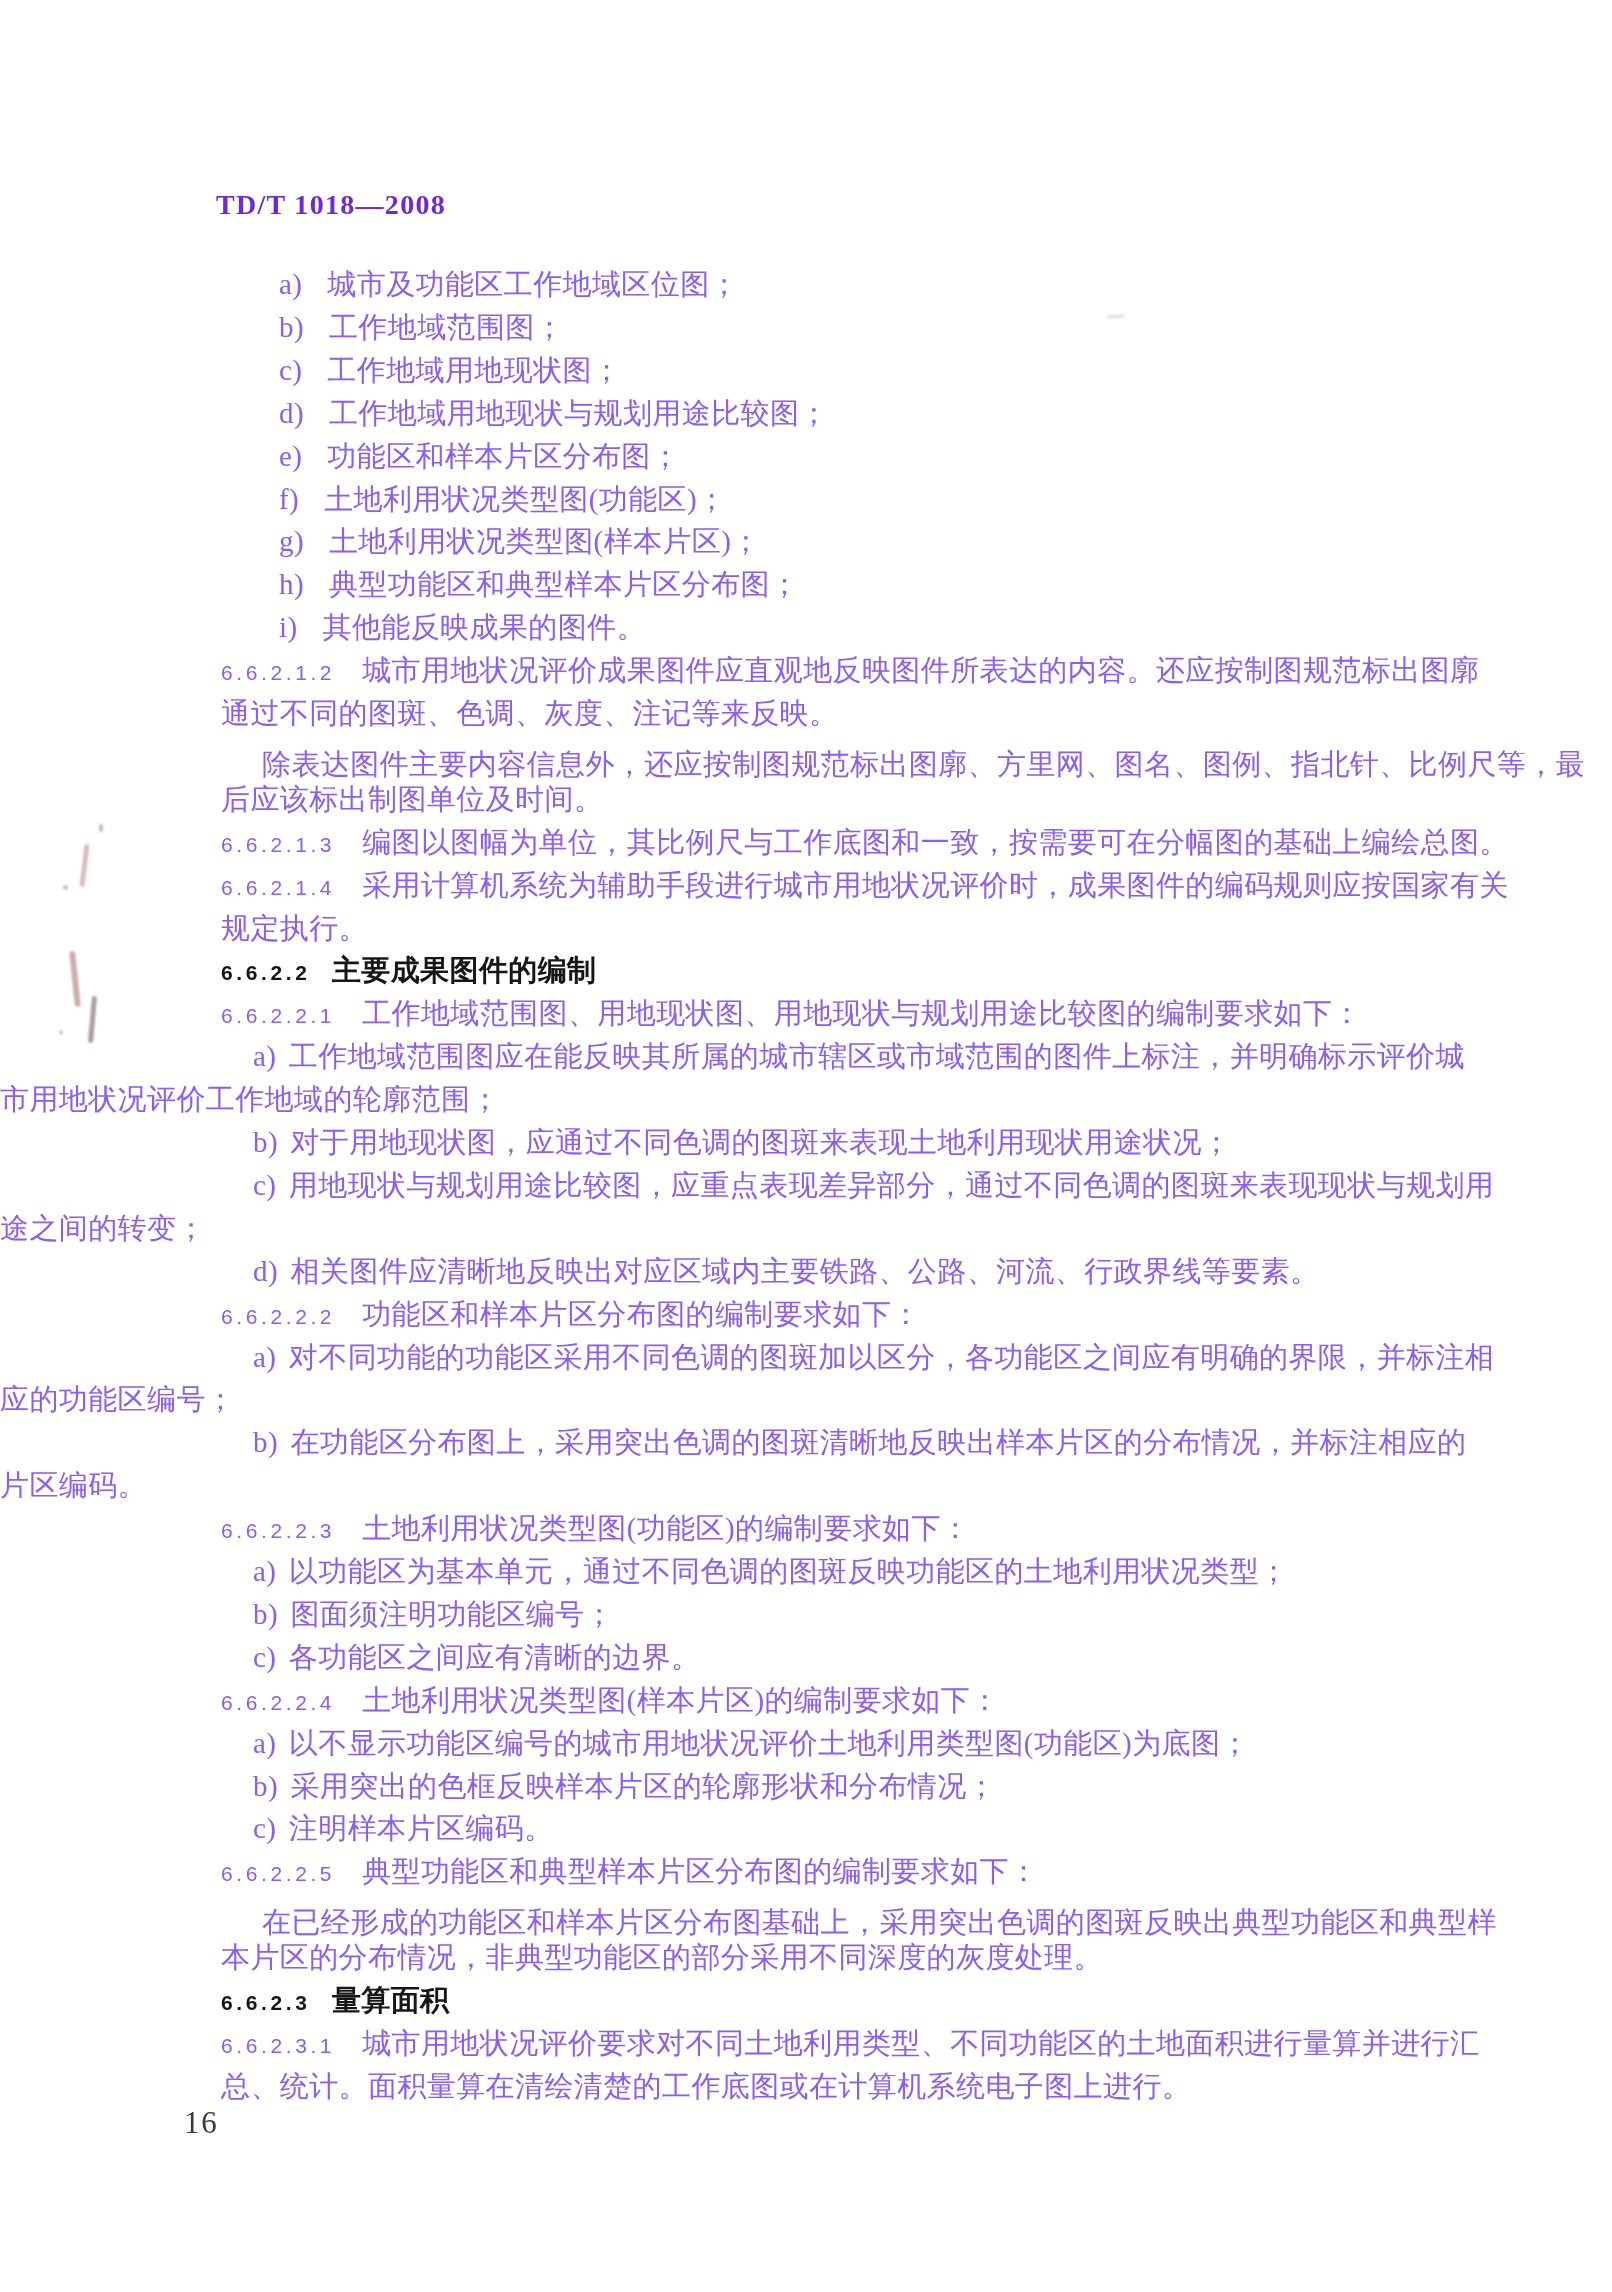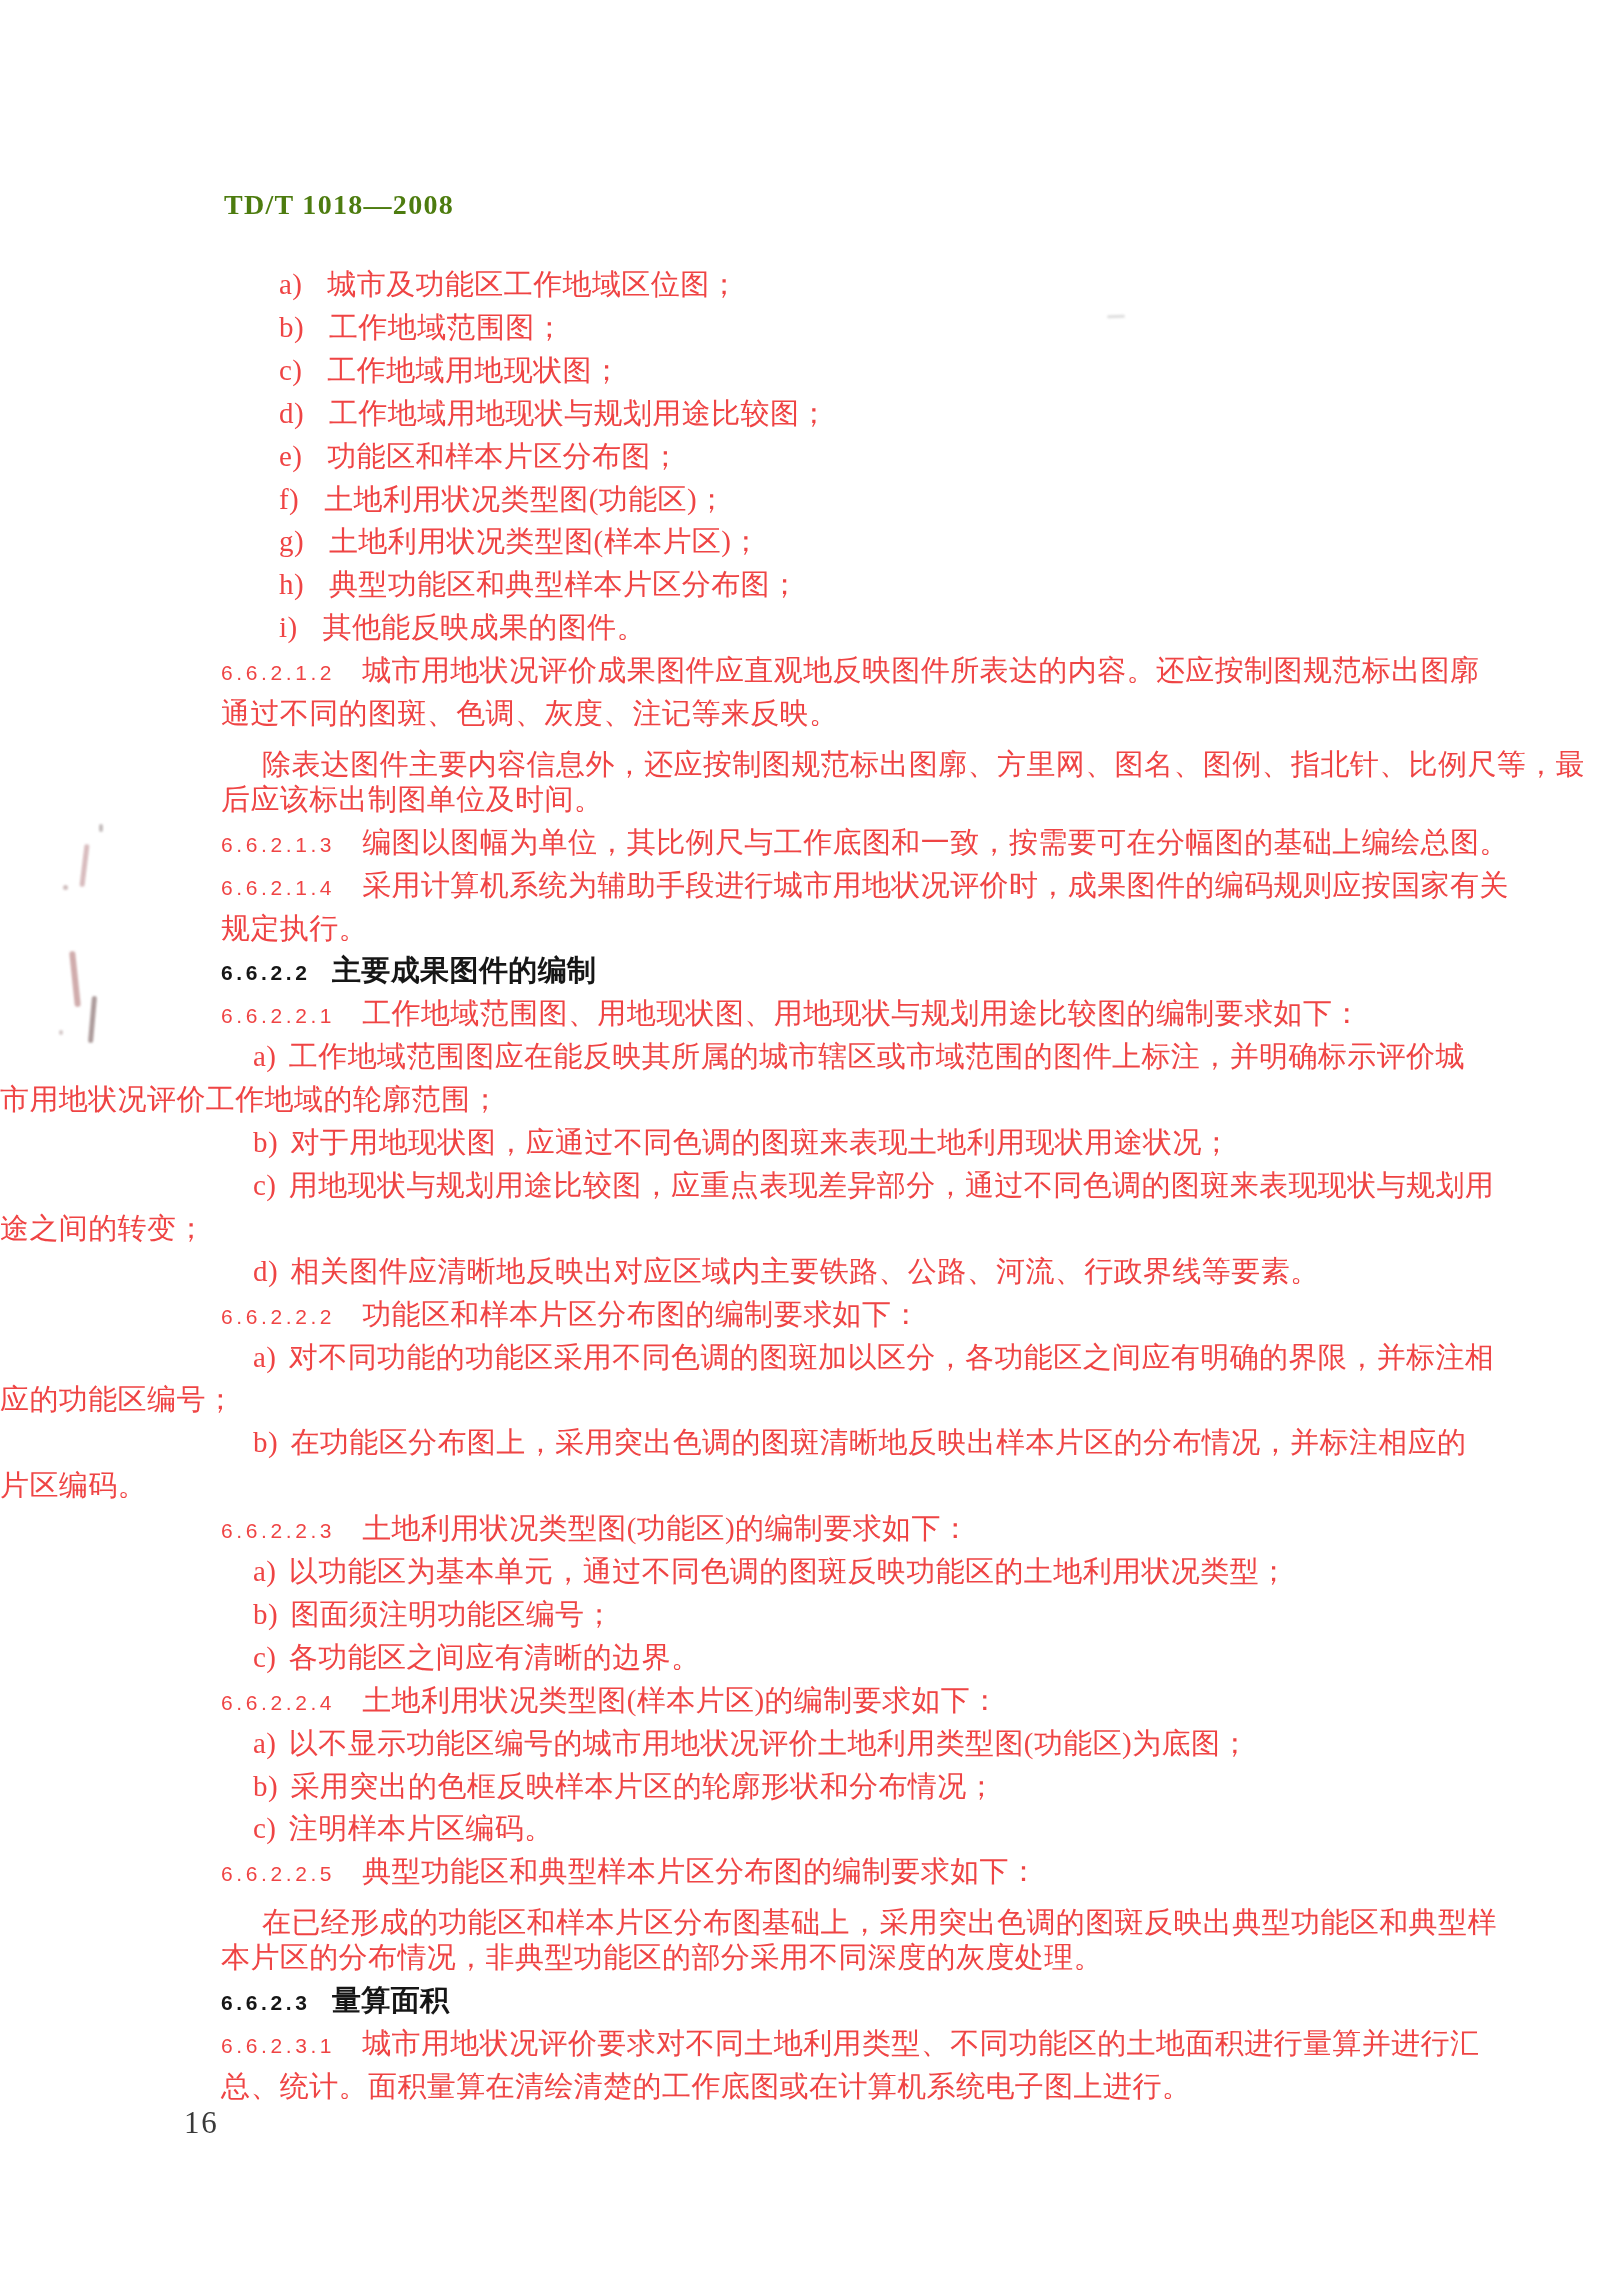--- a/index.html
+++ b/index.html
@@ -5,28 +5,28 @@
   html,body{margin:0;padding:0;background:#e8e8e8;}
   .page{
     position:relative;
     width:1612px;height:2293px;
     background:#ffffff;
     overflow:hidden;
     font-family:"Liberation Serif","DejaVu Serif",serif;
     color:#242424;
   }
   .doc-header{
-    position:absolute;left:224px;top:189px;
+    position:absolute;left:216px;top:189px;
     font-size:28px;font-weight:bold;letter-spacing:1.3px;
-    color:#4d7c0f;white-space:pre;
+    color:#6d28d9;white-space:pre;
   }
   .line{
     position:absolute;height:43px;line-height:43px;
     font-size:29px;letter-spacing:0.4px;
-    white-space:pre;color:#ef4444;
+    white-space:pre;color:#8b5cf6;
   }
   .line.heading{font-weight:bold;color:#161616;}
   .line .num{letter-spacing:3.6px;margin-right:27px;font-family:"Liberation Sans","DejaVu Sans",sans-serif;font-size:21px;}
   .line.heading .num{letter-spacing:3.6px;margin-right:21.5px;}
   .line.list1 .marker{margin-right:25px;}
   .line.list2 .marker{margin-right:12.5px;}
   .line.body{left:221px;}
   .line.heading{left:221px;}
   .line.cont{left:221px;}
   .line.indent{left:262px;margin-top:8px;}

